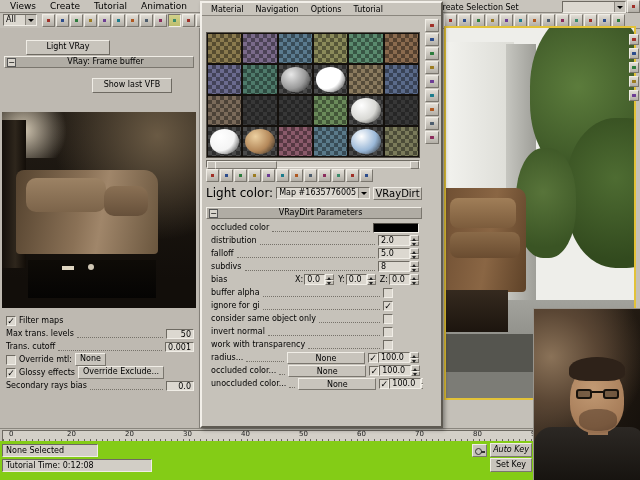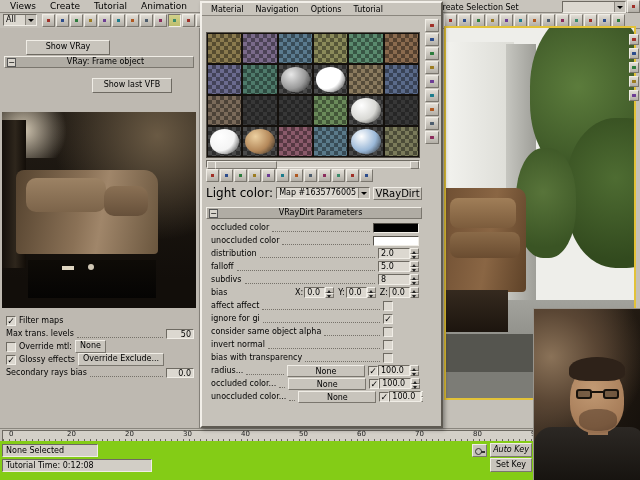--- a/index.html
+++ b/index.html
@@ -187,24 +187,24 @@
   <div class="selset-label">Create Selection Set</div>
   <div class="combo selset-combo">
     <span class="cval"></span>
     <span class="darr"></span>
   </div>
   <div class="iconrow topright-icons">
       <div class="tbtn" style="--c: #a03028;"></div>
     </div>
 
   <div class="leftpanel">
-    <div class="about-btn out">Show VRay</div>
+    <div class="about-btn out">Light VRay</div>
     <div class="rollhead fb-roll">
       <span class="rminus">−</span>
-      <span class="rtitle">VRay: Frame object</span>
+      <span class="rtitle">VRay: Frame buffer</span>
     </div>
     <div class="vfb-btn out">Show last VFB</div>
     <div class="renderimg">
       <div class="r-window"></div>
       <div class="r-cyl"></div>
       <div class="r-sofa">
         <div class="r-cush"></div>
         <div class="r-cush2"></div>
       </div>
       <div class="r-table"></div>
@@ -213,20 +213,25 @@
     </div>
     <div class="left-options">
         <div class="lrow">
           <div class="cb">✓</div>
           <div class="llabel">Filter maps</div>
         </div>
         <div class="lrow">
           <div class="llabel">Max trans. levels</div>
           <div class="lleader"></div>
           <div class="lval">50</div>
+        </div>
+        <div class="lrow">
+          <div class="llabel">Trans. cutoff</div>
+          <div class="lleader"></div>
+          <div class="lval">0.001</div>
         </div>
         <div class="lrow">
           <div class="cb"></div>
           <div class="llabel">Override mtl:</div>
           <div class="lextra">None</div>
         </div>
         <div class="lrow">
           <div class="cb">✓</div>
           <div class="llabel">Glossy effects</div>
           <div class="lextra">Override Exclude...</div>
@@ -363,25 +368,20 @@
         <span class="rminus">−</span>
         <span class="rtitle">VRayDirt Parameters</span>
       </div>
       <div class="params">
           <div class="prow">
             <div class="plabel">occluded color</div>
             <div class="leader"></div>
             <div class="swatch" style="background: rgb(0, 0, 0);"></div>
           </div>
           <div class="prow">
-            <div class="plabel">unoccluded color</div>
-            <div class="leader"></div>
-            <div class="swatch" style="background: rgb(255, 255, 255);"></div>
-          </div>
-          <div class="prow">
             <div class="plabel">distribution</div>
             <div class="leader"></div>
             <div class="spin">
               <div class="spinval">2.0</div>
               <div class="spinarr">
                 <div class="sa up"></div>
                 <div class="sa dn"></div>
               </div>
             </div>
           </div>
@@ -429,45 +429,45 @@
             <div class="axis">Z:</div>
             <div class="spin">
               <div class="spinval small">0.0</div>
               <div class="spinarr">
                 <div class="sa up"></div>
                 <div class="sa dn"></div>
               </div>
             </div>
           </div>
           <div class="prow">
-            <div class="plabel">affect affect</div>
+            <div class="plabel">buffer alpha</div>
             <div class="leader"></div>
             <div class="cb"></div>
             <div class="cbpad"></div>
           </div>
           <div class="prow">
             <div class="plabel">ignore for gi</div>
             <div class="leader"></div>
             <div class="cb">✓</div>
             <div class="cbpad"></div>
           </div>
           <div class="prow">
-            <div class="plabel">consider same object alpha</div>
+            <div class="plabel">consider same object only</div>
             <div class="leader"></div>
             <div class="cb"></div>
             <div class="cbpad"></div>
           </div>
           <div class="prow">
             <div class="plabel">invert normal</div>
             <div class="leader"></div>
             <div class="cb"></div>
             <div class="cbpad"></div>
           </div>
           <div class="prow">
-            <div class="plabel">bias with transparency</div>
+            <div class="plabel">work with transparency</div>
             <div class="leader"></div>
             <div class="cb"></div>
             <div class="cbpad"></div>
           </div>
           <div class="prow">
             <div class="plabel">radius...</div>
             <div class="leader"></div>
             <div class="nbtn">None</div>
             <div class="cb">✓</div>
             <div class="spin">

